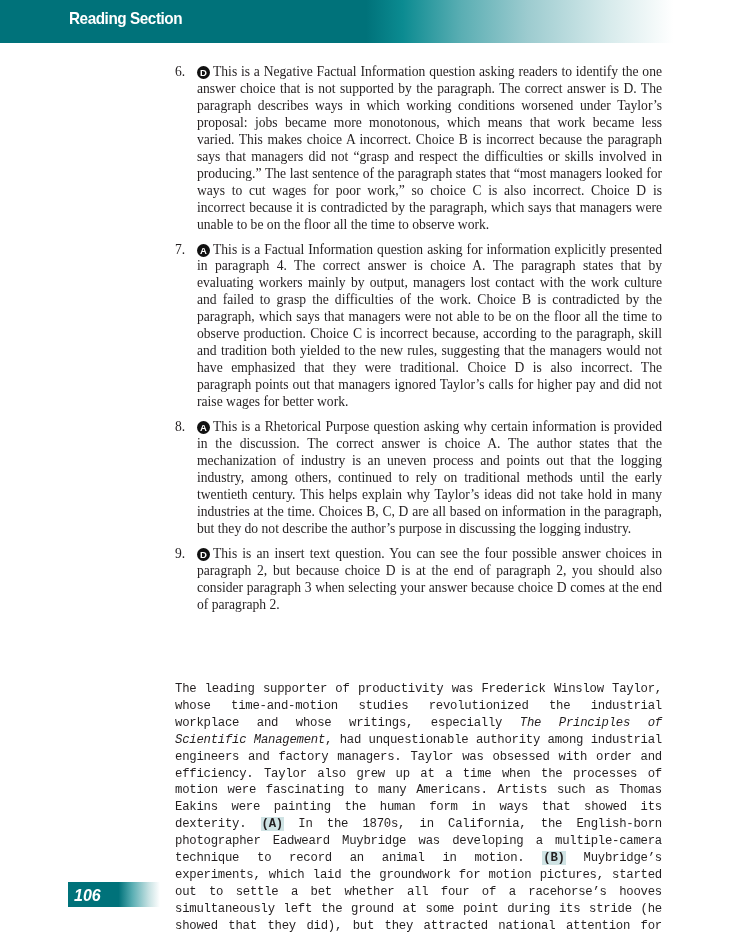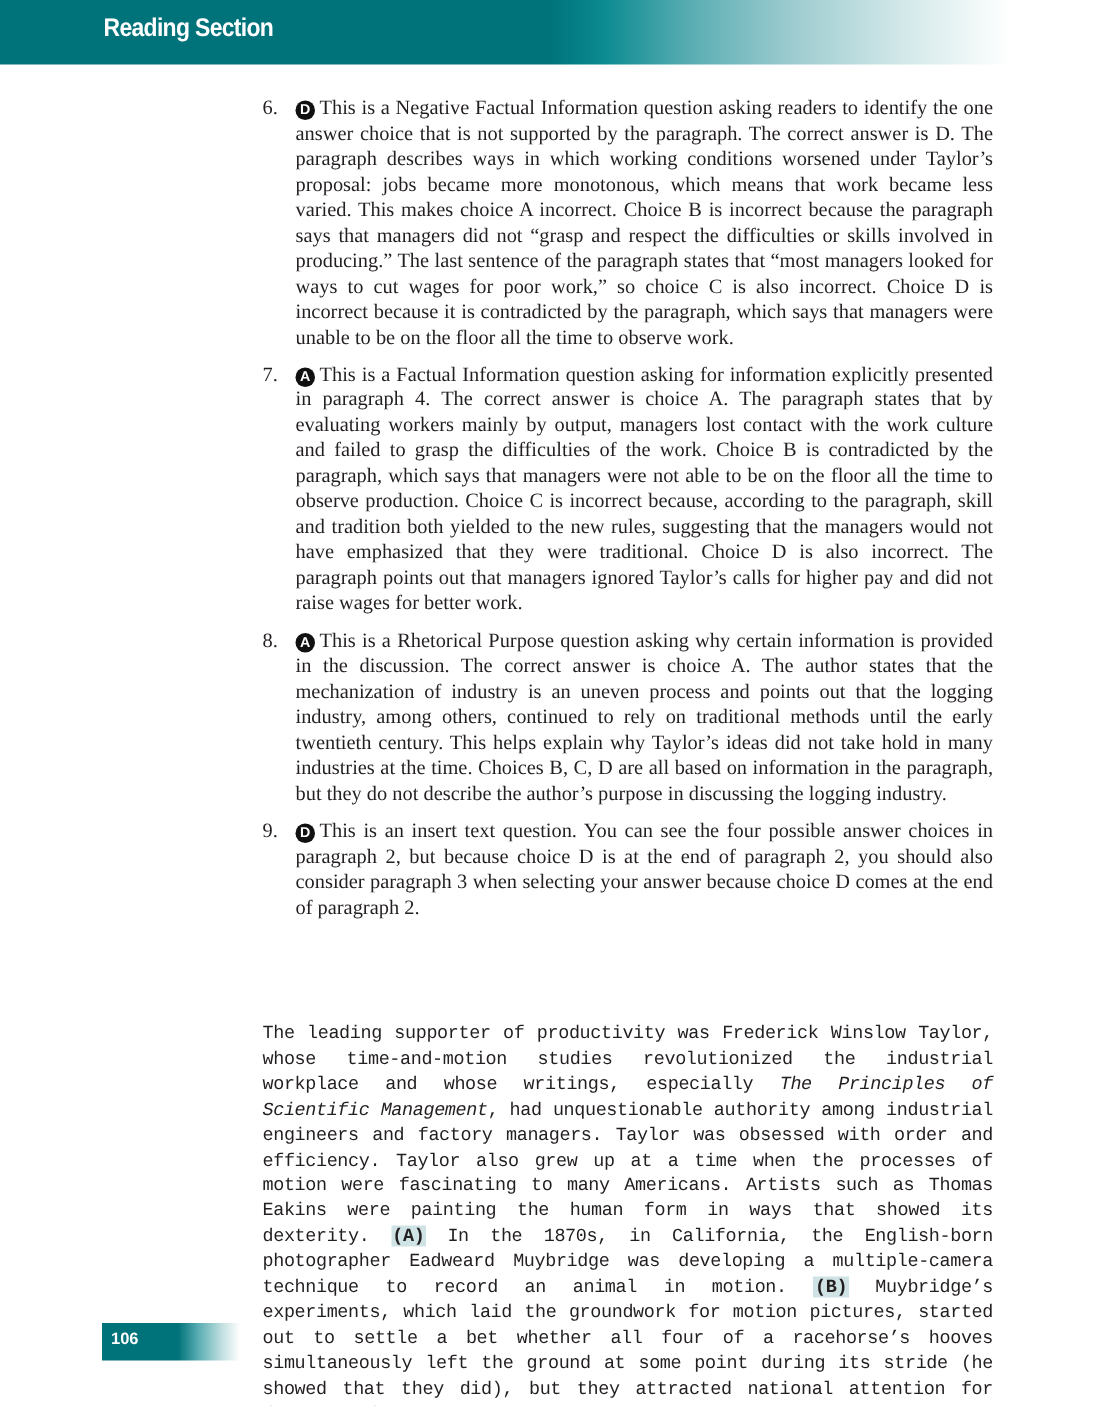--- a/index.html
+++ b/index.html
@@ -35,21 +35,21 @@
       text-align: justify; letter-spacing: -0.25px;
     }
     .passage em { font-style: italic; }
     .marker { background: #cfe3e4; font-weight: bold; padding: 0 1px; }
     .footer-bar {
       position: absolute; left: 68px; top: 882px; width: 92px; height: 25px;
       background: linear-gradient(90deg, #00727a 0%, #00727a 55%, #5aaeb3 70%, #c8e2e3 88%, #ffffff 100%);
     }
     .page-number {
       position: absolute; left: 6px; top: 5px; font-family: "Liberation Sans", sans-serif;
-      font-weight: bold; font-size: 11px; color: #ffffff;
+      font-weight: bold; font-size: 16px; color: #ffffff; font-style: italic;
     }
   </style>
 </head>
 <body>
 
 <div class="header">
   <div class="header-title">Reading Section</div>
 </div>
 
 <div class="answers">

